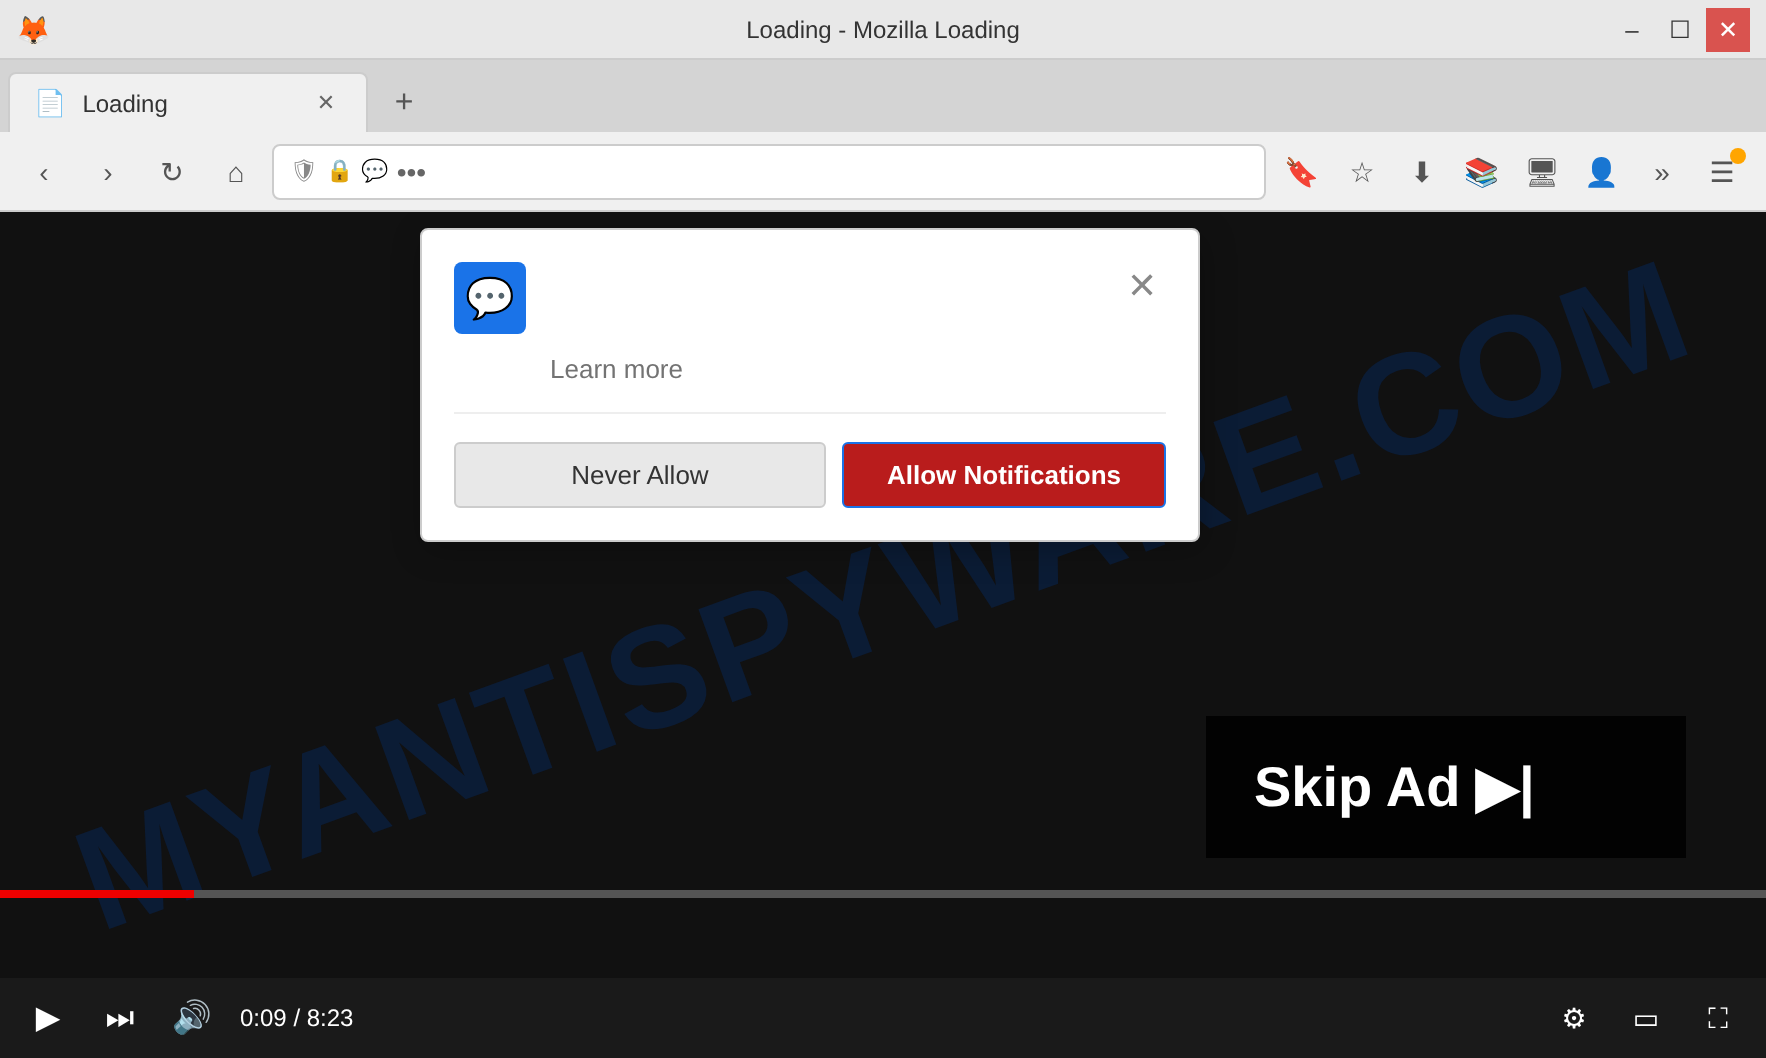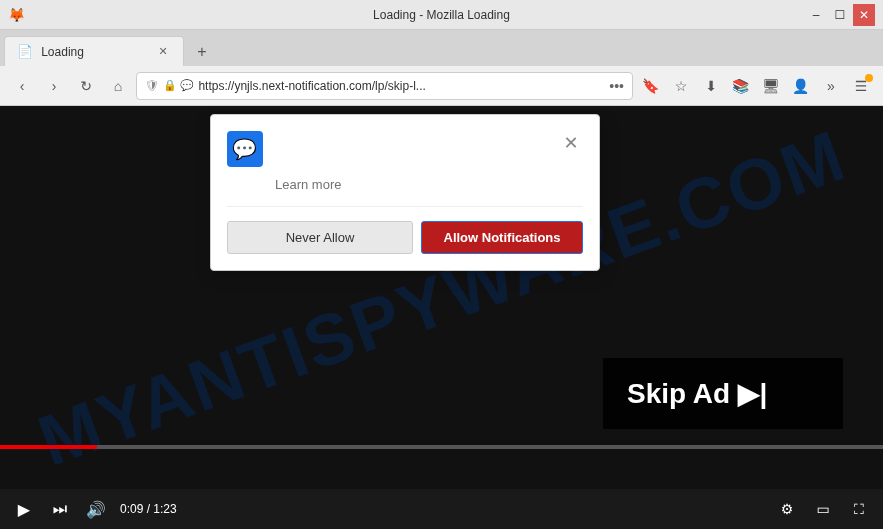--- a/index.html
+++ b/index.html
@@ -374,21 +374,20 @@
 <div class="nav-bar">
   <button class="nav-btn">‹</button>
   <button class="nav-btn">›</button>
   <button class="nav-btn">↻</button>
   <button class="nav-btn">⌂</button>
 
   <div class="address-bar">
     <span class="lock-icon">🛡</span>
     <span style="font-size:11px;color:#888;">🔒</span>
     <span style="font-size:11px;color:#888;">💬</span>
-    <span class="url-text">https://ynjls.next-notification.com/lp/skip-l...</span>
     <button class="more-btn">•••</button>
   </div>
 
   <div class="nav-right-btns">
     <button class="nav-btn">🔖</button>
     <button class="nav-btn">☆</button>
     <button class="nav-btn">⬇</button>
     <button class="nav-btn">📚</button>
     <button class="nav-btn">🖥</button>
     <button class="nav-btn">👤</button>
@@ -421,18 +420,18 @@
   <div class="progress-bar">
     <div class="progress-fill"></div>
   </div>
 
 </div>
 
 <div class="video-controls">
   <button class="ctrl-btn">▶</button>
   <button class="ctrl-btn">⏭</button>
   <button class="ctrl-btn">🔊</button>
-  <span class="time-display">0:09 / 1:23</span>
+  <span class="time-display">0:09 / 8:23</span>
   <div class="spacer"></div>
   <button class="ctrl-btn-right">⚙</button>
   <button class="ctrl-btn-right">▭</button>
   <button class="ctrl-btn-right">⛶</button>
 </div>
 
 </body></html>

